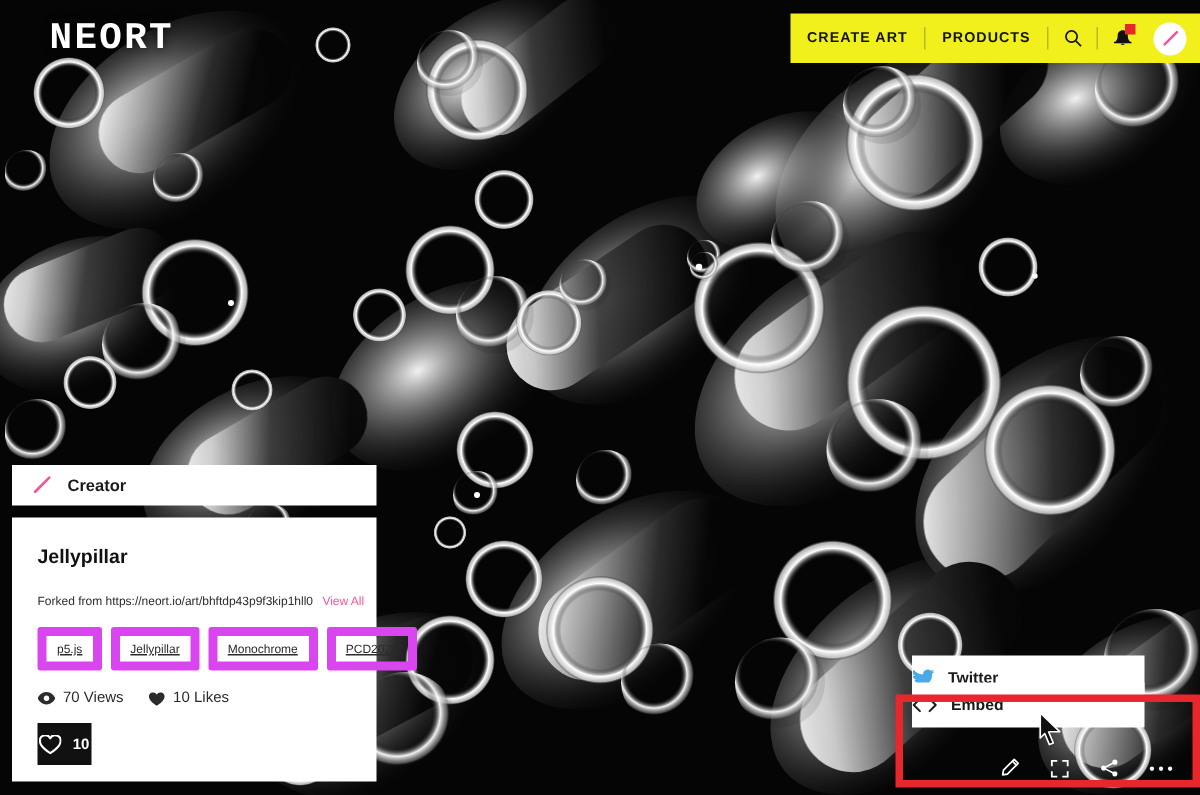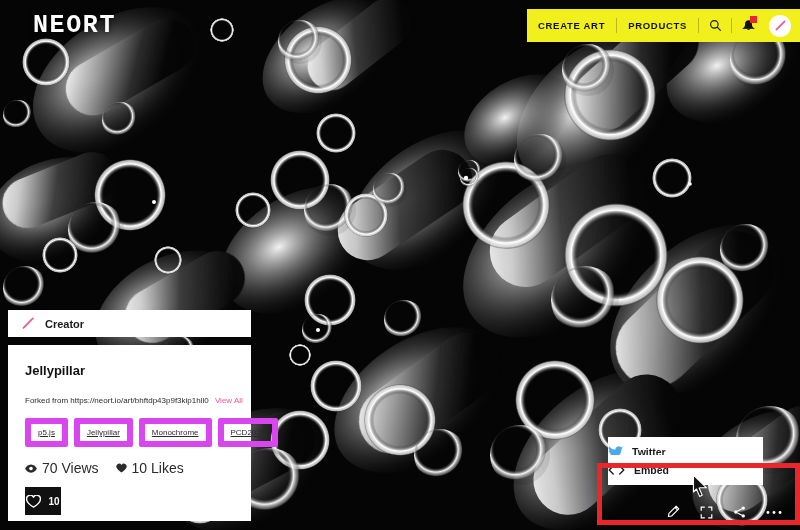--- a/index.html
+++ b/index.html
@@ -78,21 +78,21 @@
     margin-top: 18px; font-size: 8px; color: #2b2b2b; white-space: nowrap;
   }
   #forked .viewall { color: #F2569A; margin-left: 4px; }
   #tags { margin-top: 13px; display: flex; gap: 6px; }
   .tag {
     border: 6px solid #d946ef; border-radius: 2px;
     font-size: 8px; color: #2b2b2b;
     padding: 4px 7px; white-space: nowrap; text-decoration: underline;
   }
   #stats { margin-top: 13px; display: flex; align-items: center; gap: 17px; }
-  .stat { display: flex; align-items: center; gap: 5px; font-size: 14px; color: #2b2b2b; }
+  .stat { display: flex; align-items: center; gap: 5px; font-size: 10px; color: #2b2b2b; }
   #like-btn {
     margin-top: 11px; width: 36px; height: 28px;
     background: #111; display: flex; align-items: center;
     justify-content: center; gap: 7px;
   }
   #like-btn .n { color: #fff; font-size: 10px; font-weight: bold; }
 
   
   .share-row {
     position: absolute; left: 608px; width: 155px; height: 30px;

